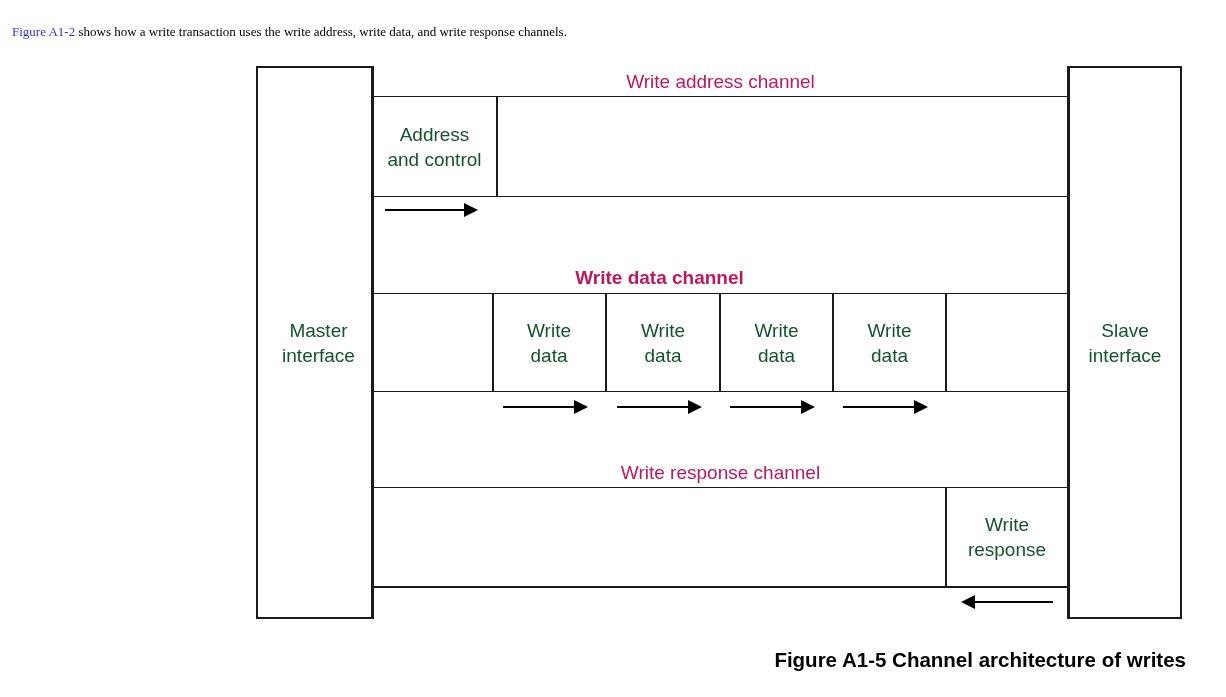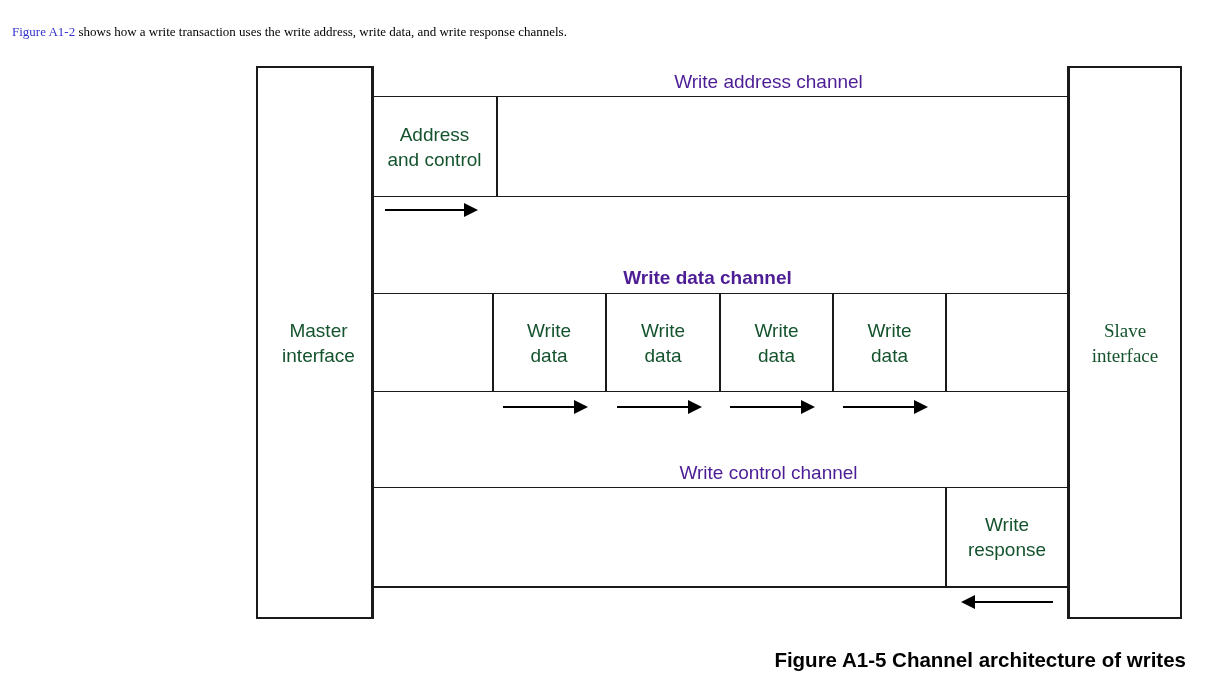--- a/index.html
+++ b/index.html
@@ -66,23 +66,22 @@
     white-space: nowrap;
     pointer-events: none;
   }
 
   .channel-title {
     position: absolute;
     box-sizing: border-box;
     text-align: center;
     font-size: 19px;
     line-height: 24px;
-    color: #4c1d95;
-    white-space: nowrap;
-    margin-left: 48px;
+    color: #be185d;
+    white-space: nowrap;
   }
 
   
   .arrow {
     position: absolute;
   }
   .arrow-line {
     position: absolute;
     background: #000000;
     height: 2px;
@@ -126,21 +125,21 @@
 
 <div id="figure-stage">
 
   <div class="box" style="left:256px; top:66px; width:117px; height:553px;"></div>
   <div class="celltext" style="left:256px; top:66px; width:117px; height:553px;padding-left:8px;">
     <span>Master</span>
     <span>interface</span>
   </div>
 
   <div class="box" style="left:1068px; top:66px; width:114px; height:553px;"></div>
-  <div class="celltext" style="left:1068px; top:66px; width:114px; height:553px;font-family:Liberation Serif, serif;">
+  <div class="celltext" style="left:1068px; top:66px; width:114px; height:553px;">
     <span>Slave</span>
     <span>interface</span>
   </div>
 
   <div class="channel-title" style="left:372px; top:70px; width:697px;">Write address channel</div>
 
   <div class="box thin" style="left:372px; top:96px; width:697px; height:101px;"></div>
 
   <div style="position:absolute; left:496px; top:96px; width:1.5px; height:101px; background:#1a1a1a;"></div>
 
@@ -191,21 +190,21 @@
   </div>
   <div class="arrow">
     <div class="arrow-line" style="left:730px; top:406px; width:72px;"></div>
     <div class="arrow-head-right" style="left:801px; top:400px;"></div>
   </div>
   <div class="arrow">
     <div class="arrow-line" style="left:843px; top:406px; width:72px;"></div>
     <div class="arrow-head-right" style="left:914px; top:400px;"></div>
   </div>
 
-  <div class="channel-title" style="left:372px; top:461px; width:697px;">Write control channel</div>
+  <div class="channel-title" style="left:372px; top:461px; width:697px;">Write response channel</div>
 
   <div class="box thin" style="left:372px; top:487px; width:697px; height:100px;"></div>
   <div style="position:absolute; left:945px; top:487px; width:1.5px; height:100px; background:#1a1a1a;"></div>
 
   <div class="celltext" style="left:946px; top:487px; width:122px; height:100px;">
     <span>Write</span>
     <span>response</span>
   </div>
 
   <div class="arrow">

